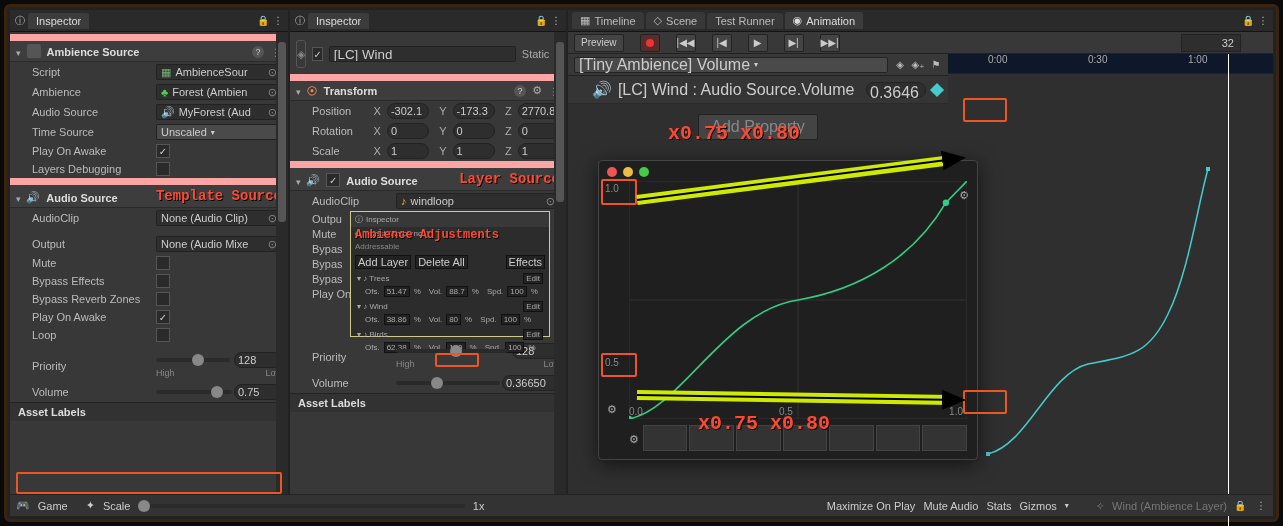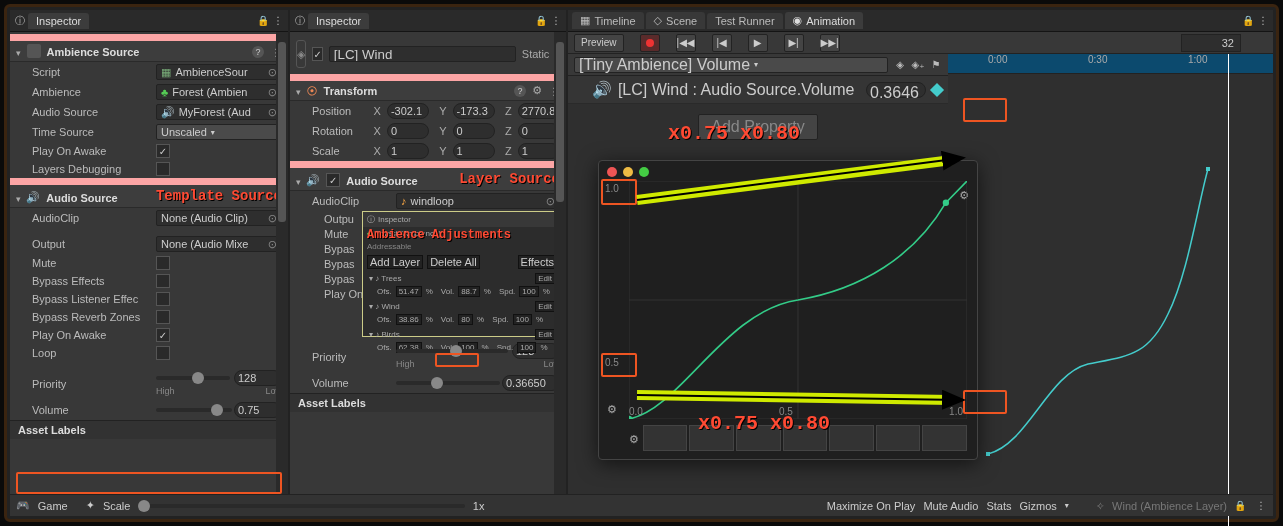--- a/index.html
+++ b/index.html
@@ -44,21 +44,21 @@
   .scroll{ position:absolute; right:0; top:22px; bottom:20px; width:12px; background:#2a2a2a; }
   .scroll .thumb{position:absolute; left:2px;right:2px; background:#555; border-radius:3px;}
 
   
   .right{flex:1;display:flex;flex-direction:column;background:#2f2f2f;position:relative;}
   .anim-toolbar{display:flex;align-items:center;gap:16px;background:#383838;padding:2px 6px;height:22px;font-size:11px;color:#ccc;border-bottom:1px solid #222;}
   .anim-btn{width:20px;height:18px;background:#444;border:1px solid #222;border-radius:2px;display:flex;align-items:center;justify-content:center;font-size:10px;color:#ccc;cursor:pointer;}
   .anim-btn.rec{background:#5a2b2b;}
   .anim-btn.rec::before{content:"";width:8px;height:8px;border-radius:50%;background:#e33;}
   .frame-field{background:#2e2e2e;border:1px solid #222;padding:2px 6px;width:60px;text-align:right;color:#ccc;}
-  .timeline-head{position:relative;height:20px;background:#0c4a6e;border-bottom:1px solid #222;}
+  .timeline-head{position:relative;height:20px;background:#0f172a;border-bottom:1px solid #222;}
   .timeline-head .tick{position:absolute;top:0;font-size:10px;color:#aaa;}
   .timeline-head .playhead{position:absolute;top:0;width:1px;height:480px;background:#fff;}
   .clip-row{display:flex;align-items:center;gap:6px;background:#383838;padding:2px 6px;height:22px;border-bottom:1px solid #222;}
   .prop-row{display:flex;align-items:center;gap:6px;padding:4px 6px 4px 24px;background:#353535;border-bottom:1px solid #2a2a2a;}
   .diamond{width:10px;height:10px;transform:rotate(45deg);background:#39c;display:inline-block;}
   .add-prop{margin:10px auto; padding:3px 10px; background:#444;border:1px solid #222;border-radius:2px;width:120px;text-align:center;color:#888;}
   .curve-area{position:absolute; background:#1f1f1f; border:1px solid #444; border-radius:4px; box-shadow:0 4px 20px rgba(0,0,0,.6);}
   .mac-dots{position:absolute;top:6px;left:8px;display:flex;gap:6px;}
   .mac-dots span{width:10px;height:10px;border-radius:50%;}
   .curve-grid{position:absolute;inset:20px 10px 40px 30px;}
@@ -180,26 +180,20 @@
             <span class="chk"></span>
           </div>
         </div>
       <div class="row">
           <span class="lbl">Bypass Effects</span>
           <div class="val">
             <span class="chk"></span>
           </div>
         </div>
       <div class="row">
-          <span class="lbl">Bypass Listener Effec</span>
-          <div class="val">
-            <span class="chk"></span>
-          </div>
-        </div>
-      <div class="row">
           <span class="lbl">Bypass Reverb Zones</span>
           <div class="val">
             <span class="chk"></span>
           </div>
         </div>
       <div class="row">
           <span class="lbl">Play On Awake</span>
           <div class="val">
             <span class="chk on"></span>
           </div>
@@ -309,21 +303,21 @@
           <span class="lbl" style="width:80px">AudioClip</span>
         <div class="val">
             <div class="objfield">
               <span style="color:#fa4">♪</span>
               <span>windloop</span>
               <span class="circ">⊙</span>
             </div>
           </div>
         </div>
 
-      <div style="position:relative;height:130px;margin-left:12px;">
+      <div style="position:relative;height:130px;">
         <div style="position:absolute;left:0;top:0;padding:2px 6px 2px 22px;color:#bbb;">
           <div>Outpu</div>
           <div style="margin-top:3px;">Mute</div>
           <div style="margin-top:3px;">Bypas</div>
           <div style="margin-top:3px;">Bypas</div>
           <div style="margin-top:3px;">Bypas</div>
           <div style="margin-top:3px;">Play On</div>
         </div>
         <div class="highlight-yellow" style="position:absolute;left:60px;top:0;width:200px;height:126px;background:#2c2c2c;">
           <div class="mini" style="background:#383838;padding:2px 4px;display:flex;align-items:center;gap:3px;">

